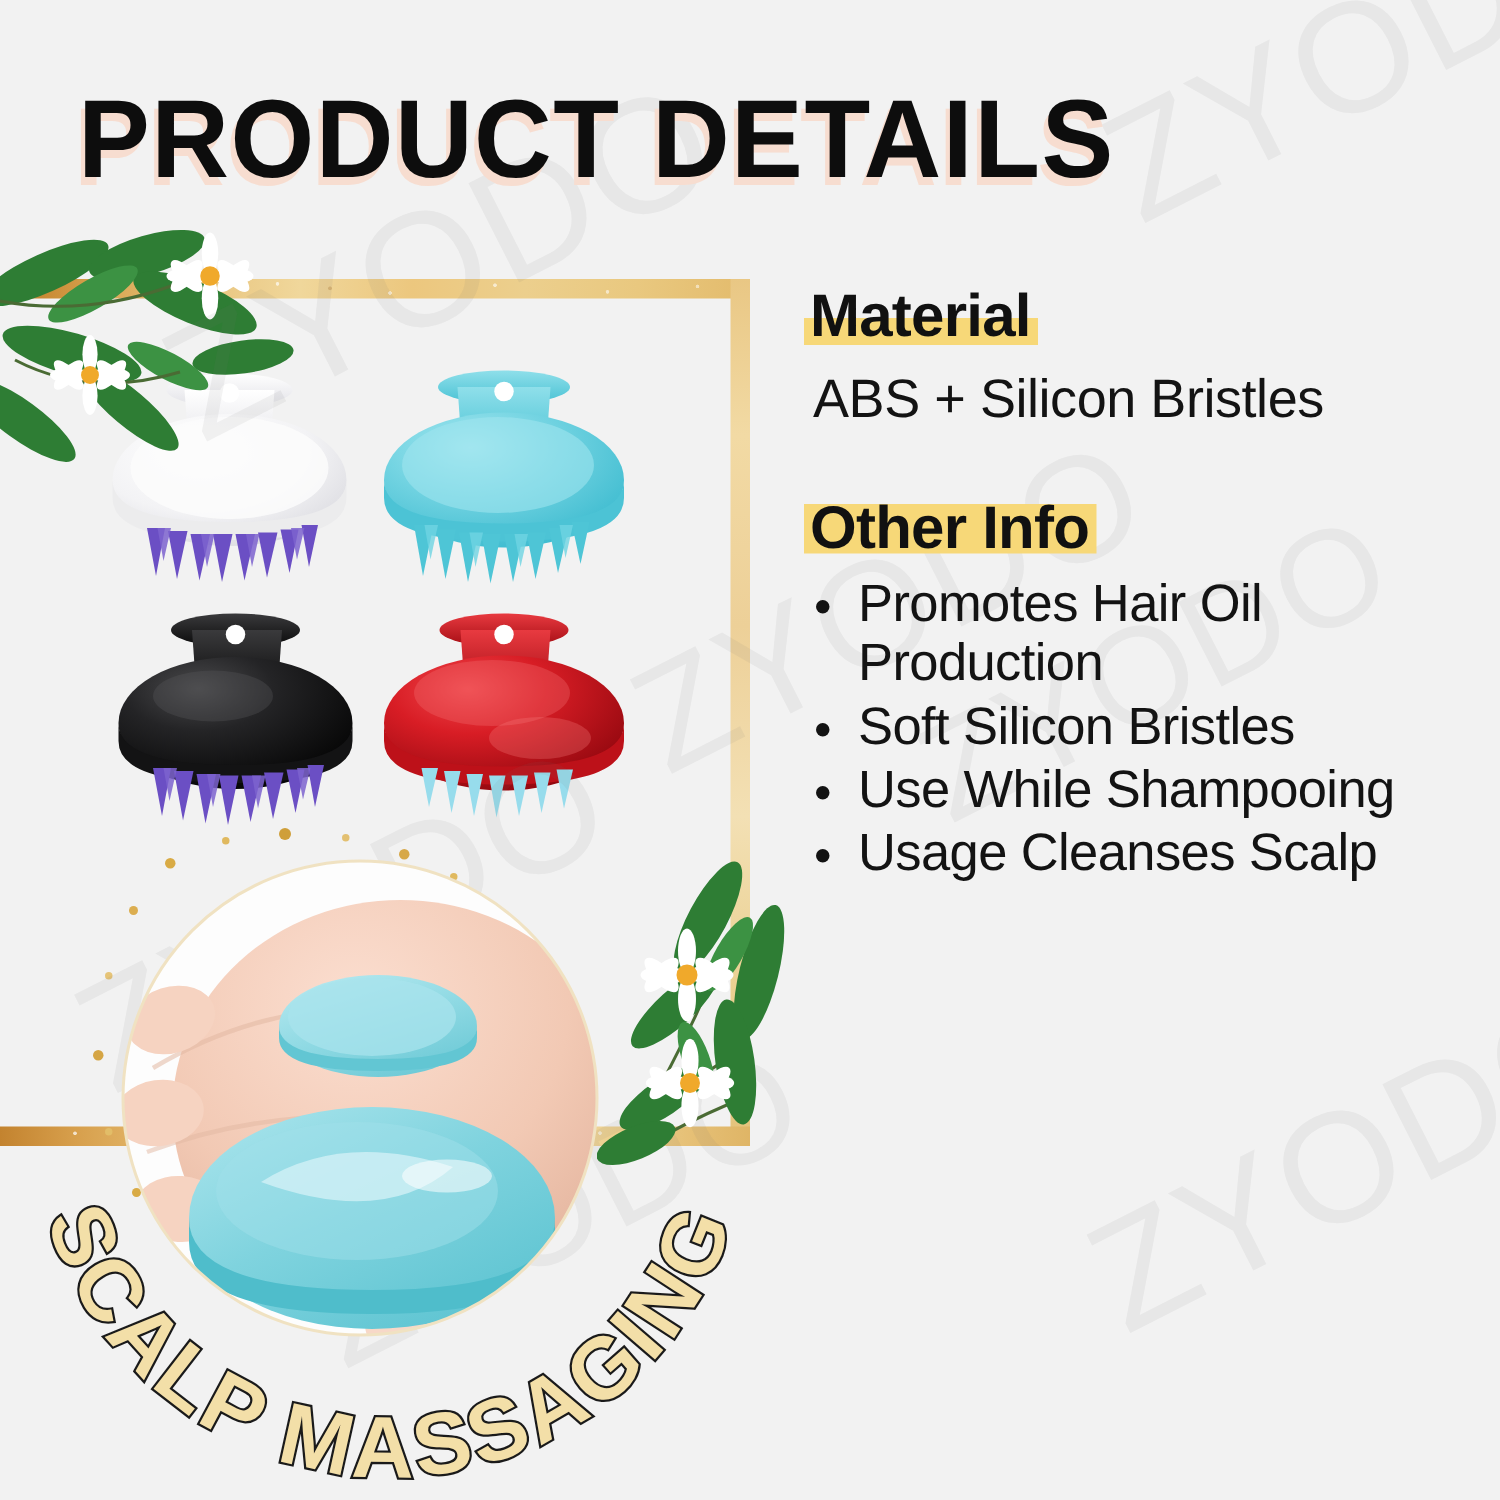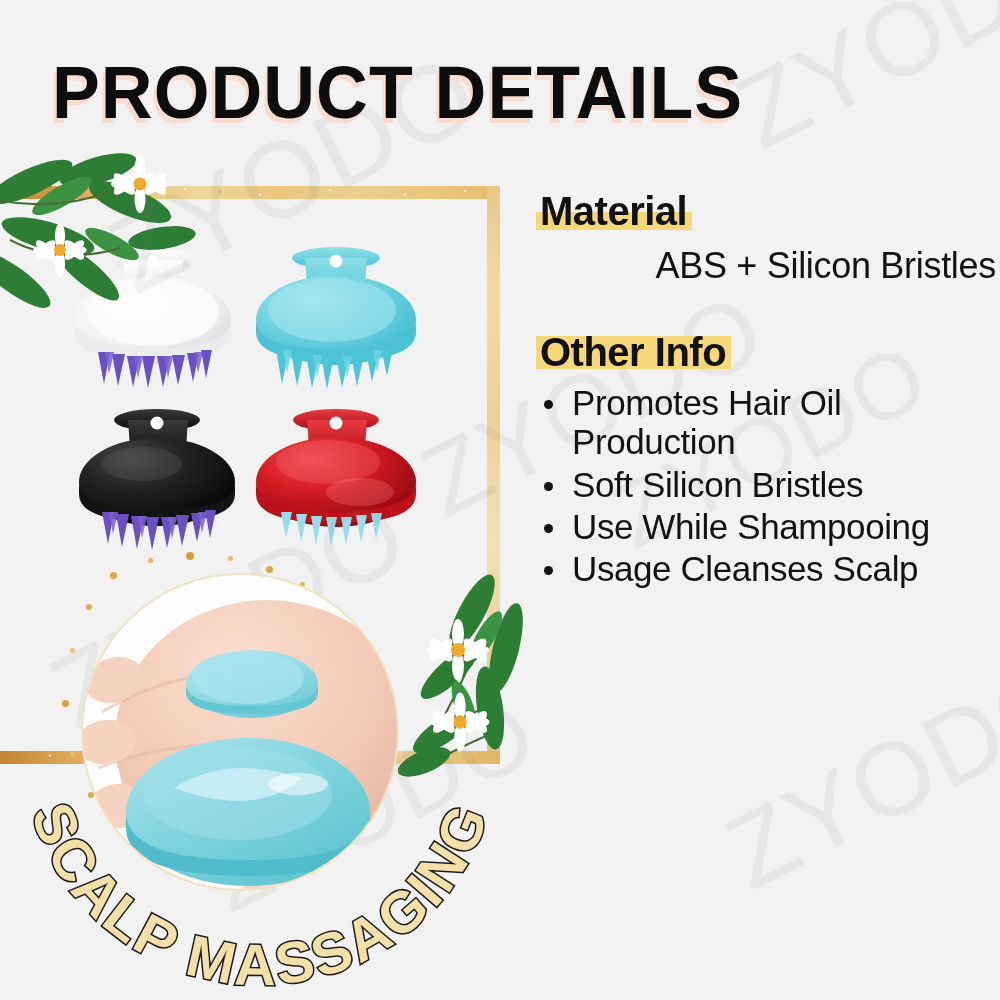--- a/index.html
+++ b/index.html
@@ -144,21 +144,20 @@
   #head-material .hl { height: 18px; }
   #head-other .hl { height: 33px; bottom: 4px; }
 
   #material-value {
     font-size: 36px;
     font-weight: 400;
     color: #131313;
     line-height: 1.2;
     margin: 12px 0 0 6px;
     letter-spacing: -0.3px;
-    text-align: right;
   }
   #head-other-wrap { margin-top: 44px; }
 
   #info-list {
     list-style: none;
     margin: 10px 0 0 0;
     padding: 0;
   }
   #info-list li {
     position: relative;

